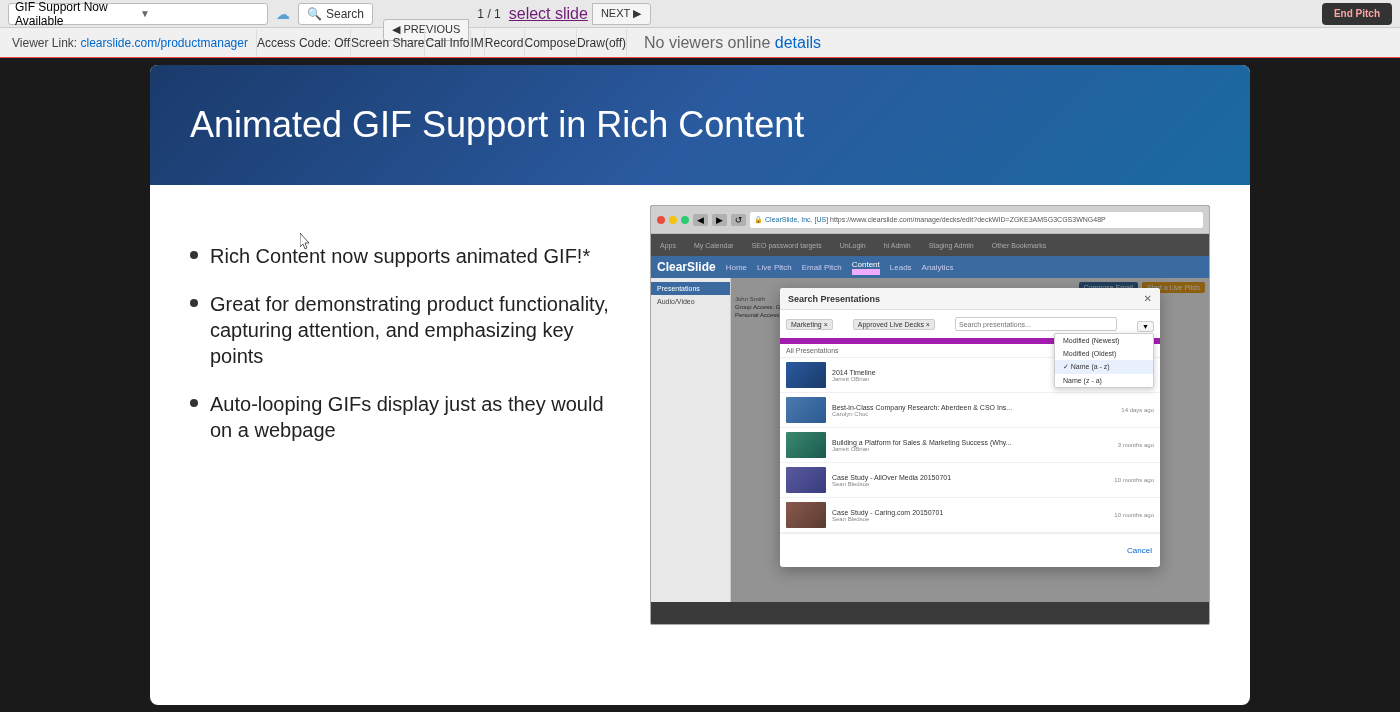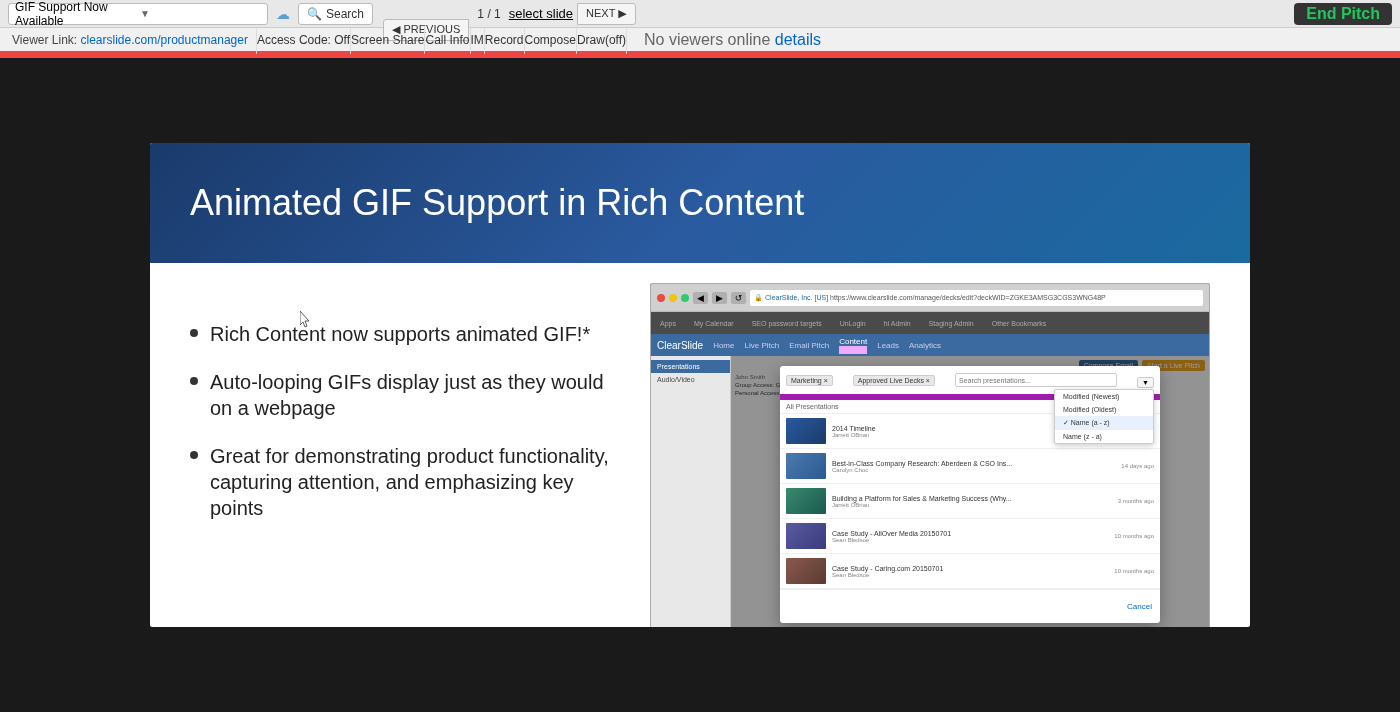--- a/index.html
+++ b/index.html
@@ -54,41 +54,41 @@
       border-radius: 3px;
       height: 22px;
       padding: 0 8px;
       font-size: 11px;
       cursor: pointer;
       color: #333;
     }
     .nav-btn.prev { border-radius: 3px 0 0 3px; margin-top: 32px; }
     .nav-btn.next { border-radius: 0 3px 3px 0; }
     .page-indicator { font-size: 12px; color: #333; padding: 0 4px; }
-    .select-slide-link { font-size: 13px; color: #000000; cursor: pointer; text-decoration: underline; }
+    .select-slide-link { font-size: 16px; color: #701a75; cursor: pointer; text-decoration: underline; }
     #end-pitch-btn {
       margin-left: auto;
       background: #333;
-      color: #22c55e;
+      color: #fca5a5;
       border: none;
       border-radius: 4px;
       height: 22px;
       padding: 0 12px;
-      font-size: 16px;
+      font-size: 10px;
       cursor: pointer;
       font-weight: bold;
     }
 
     
     #second-bar {
       display: flex;
       align-items: center;
       height: 30px;
       background: #f0f0f0;
-      border-bottom: 7px solid #ef4444;
+      border-bottom: 1px solid #ef4444;
       padding: 0 12px;
       gap: 0;
       font-size: 12px;
     }
     .viewer-link { color: #444; margin-right: 8px; white-space: nowrap; }
     .viewer-link a { color: #0066cc; text-decoration: none; }
     .toolbar-btn {
       display: flex;
       align-items: center;
       height: 28px;
@@ -120,22 +120,22 @@
       background: #1a1a1a;
       display: flex;
       align-items: center;
       justify-content: center;
       padding: 20px;
     }
 
     #slide-content {
       background: white;
       width: 1100px;
-      height: 484px;
-      border-radius: 2px;
+      height: 640px;
+      border-radius: 8px;
       overflow: hidden;
       position: relative;
     }
 
     
     .slide-header {
       background: linear-gradient(135deg, #1a3a6b 0%, #2a5a9f 50%, #1a6a9f 100%);
       padding: 30px 40px;
       height: 120px;
       display: flex;
@@ -456,25 +456,25 @@
       <div class="slide-body">
 
         <div class="slide-left">
           <ul class="bullet-list">
             <li>
               <div class="bullet-dot"></div>
               <span>Rich Content now supports animated GIF!*</span>
             </li>
             <li>
               <div class="bullet-dot"></div>
-              <span>Auto-looping GIFs display just as they would on a webpage</span>
+              <span>Great for demonstrating product functionality, capturing attention, and emphasizing key points</span>
             </li>
             <li>
               <div class="bullet-dot"></div>
-              <span>Great for demonstrating product functionality, capturing attention, and emphasizing key points</span>
+              <span>Auto-looping GIFs display just as they would on a webpage</span>
             </li>
           </ul>
         </div>
 
         <div class="slide-right">
           <div class="screenshot-container">
 
             <div class="ss-browser-bar">
               <div class="ss-dot red"></div>
               <div class="ss-dot yellow"></div>
@@ -492,25 +492,25 @@
               <span class="ss-app-tab" style="font-size:7px;color:#aaa;">Apps</span>
               <span class="ss-app-tab" style="font-size:7px;color:#aaa;">My Calendar</span>
               <span class="ss-app-tab" style="font-size:7px;color:#aaa;">SEO password targets</span>
               <span class="ss-app-tab" style="font-size:7px;color:#aaa;">UnLogin</span>
               <span class="ss-app-tab" style="font-size:7px;color:#aaa;">hi Admin</span>
               <span class="ss-app-tab" style="font-size:7px;color:#aaa;">Staging Admin</span>
               <span class="ss-app-tab" style="font-size:7px;color:#aaa;">Other Bookmarks</span>
             </div>
 
             <div class="ss-nav-bar">
-              <span class="ss-nav-item" style="color:white;font-weight:normal;font-size:10px;">ClearSlide</span>
+              <span class="ss-nav-item" style="color:white;font-weight:bold;font-size:12px;">ClearSlide</span>
               <span class="ss-nav-item">Home</span>
               <span class="ss-nav-item">Live Pitch</span>
               <span class="ss-nav-item">Email Pitch</span>
-              <span class="ss-nav-item active" style="color:white;border-bottom:8px solid #f0abfc;">Content</span>
+              <span class="ss-nav-item active" style="color:white;border-bottom:6px solid #f0abfc;">Content</span>
               <span class="ss-nav-item">Leads</span>
               <span class="ss-nav-item">Analytics</span>
             </div>
 
             <div class="ss-main-content">
               <div class="ss-sidebar">
                 <div class="ss-sidebar-item active">Presentations</div>
                 <div class="ss-sidebar-item">Audio/Video</div>
               </div>
               <div class="ss-content-area">
@@ -520,20 +520,24 @@
                     <span style="font-size:7px;background:#3a6a9f;color:white;padding:2px 5px;border-radius:2px;">Compose Email</span>
                     <span style="font-size:7px;background:#e8a020;color:white;padding:2px 5px;border-radius:2px;">Start a Live Pitch</span>
                   </div>
                   <div style="font-size:6px;color:#666;margin-bottom:2px;">John Smith</div>
                   <div style="font-size:6px;color:#444;margin-bottom:2px;">Group Access: Group</div>
                   <div style="font-size:6px;color:#444;margin-bottom:2px;">Personal Access: Group</div>
                 </div>
 
                 <div class="ss-modal-overlay">
                   <div class="ss-modal">
+                    <div class="ss-modal-header">
+                      <span class="ss-modal-title">Search Presentations</span>
+                      <span class="ss-modal-close">✕</span>
+                    </div>
                     <div class="ss-modal-search-row">
                       <span class="ss-tag">Marketing ×</span>
                       <span class="ss-tag">Approved Live Decks ×</span>
                       <input class="ss-search-box" type="text" placeholder="Search presentations..." style="">
                       <div class="ss-dropdown-overlay">
                         <button style="font-size:7px;border:1px solid #ccc;background:#f5f5f5;border-radius:2px;padding:1px 4px;cursor:pointer;">▼</button>
                         <div class="ss-sort-dropdown">
                           <div class="ss-sort-item">Modified (Newest)</div>
                           <div class="ss-sort-item">Modified (Oldest)</div>
                           <div class="ss-sort-item selected">✓ Name (a - z)</div>

